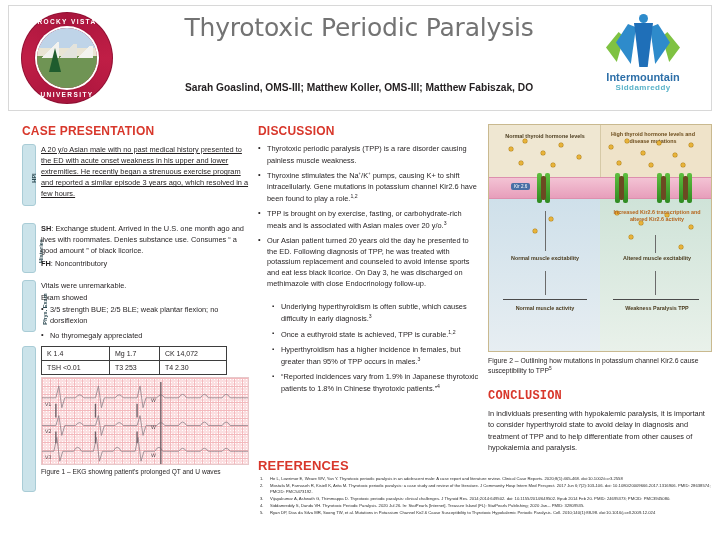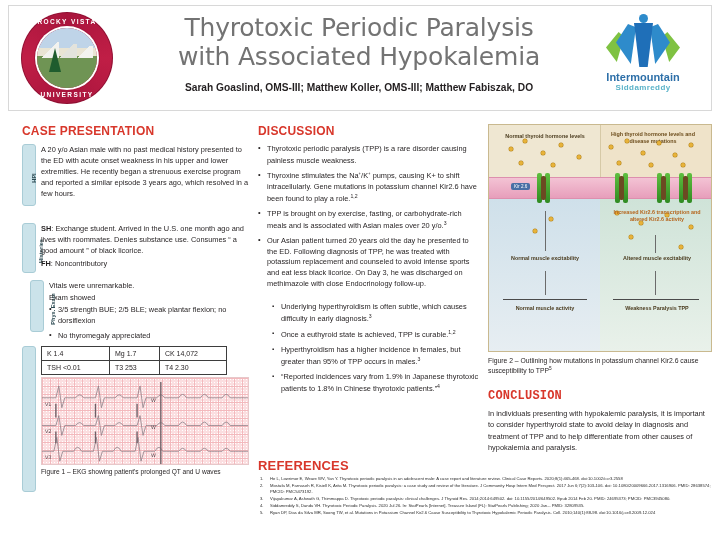--- a/index.html
+++ b/index.html
@@ -151,21 +151,20 @@
 
   <div class="header">
     <div class="seal">
       <div class="seal-txt-top">ROCKY VISTA</div>
       <div class="seal-inner"></div>
       <div class="seal-txt-bot">UNIVERSITY</div>
     </div>
 
     <div class="title">
       <div>Thyrotoxic Periodic Paralysis</div>
-      <div>with Associated Hypokalemia</div>
     </div>
     <div class="authors">Sarah Goaslind, OMS-III; Matthew Koller, OMS-III; Matthew Fabiszak, DO</div>
 
     <div class="imh-logo">
       <div class="imh-mark">
         <i class="i-l2"></i>
           <i class="i-r2"></i>
           <i class="i-l1"></i>
           <i class="i-r1"></i>
           <i class="i-b"></i>
@@ -176,38 +175,38 @@
     </div>
   </div>
 
   <div class="colA">
     <div class="sec-head">CASE PRESENTATION</div>
 
     <div class="tab-wrap" style="margin-top:6px;">
       <div class="tab" style="top:0; height:62px;">
         <span>HPI</span>
       </div>
-      <div class="blk body-txt" style="min-height:62px;">A 20 y/o Asian male with no past medical history presented to the ED with acute onset weakness in his upper and lower extremities.  He recently began a strenuous exercise program and reported a similar episode 3 years ago, which resolved in a few hours.</div>
+      <div class="blk body-txt" style="min-height:62px;text-decoration:underline;">A 20 y/o Asian male with no past medical history presented to the ED with acute onset weakness in his upper and lower extremities.  He recently began a strenuous exercise program and reported a similar episode 3 years ago, which resolved in a few hours.</div>
     </div>
 
     <div class="tab-wrap" style="margin-top:17px;">
       <div class="tab" style="top:0; height:50px;">
         <span>Histories</span>
       </div>
       <div class="blk body-txt" style="min-height:50px;">
         <div>
           <span class="b">SH</span><span>: Exchange student. Arrived in the U.S. one month ago and lives with roommates. Denies substance use. Consumes “ a good amount ” of black licorice.</span>
         </div>
         <div style="margin-top:2px;">
           <span class="b">FH</span><span>: Noncontributory</span>
         </div>
       </div>
     </div>
 
-    <div class="tab-wrap" style="margin-top:7px;margin-left:8px;">
+    <div class="tab-wrap" style="margin-top:7px;">
       <div class="tab" style="top:0; height:52px;">
         <span>Phys. Exam</span>
       </div>
       <div class="blk body-txt" style="min-height:52px;">
         <div>Vitals were unremarkable.</div>
         <div style="margin-top:1px;">Exam showed</div>
         <ul class="bul" style="margin-top:2px;">
           <li>3/5 strength BUE; 2/5 BLE; weak plantar flexion; no dorsiflexion</li>
           <li>No thyromegaly appreciated</li>
         </ul>

